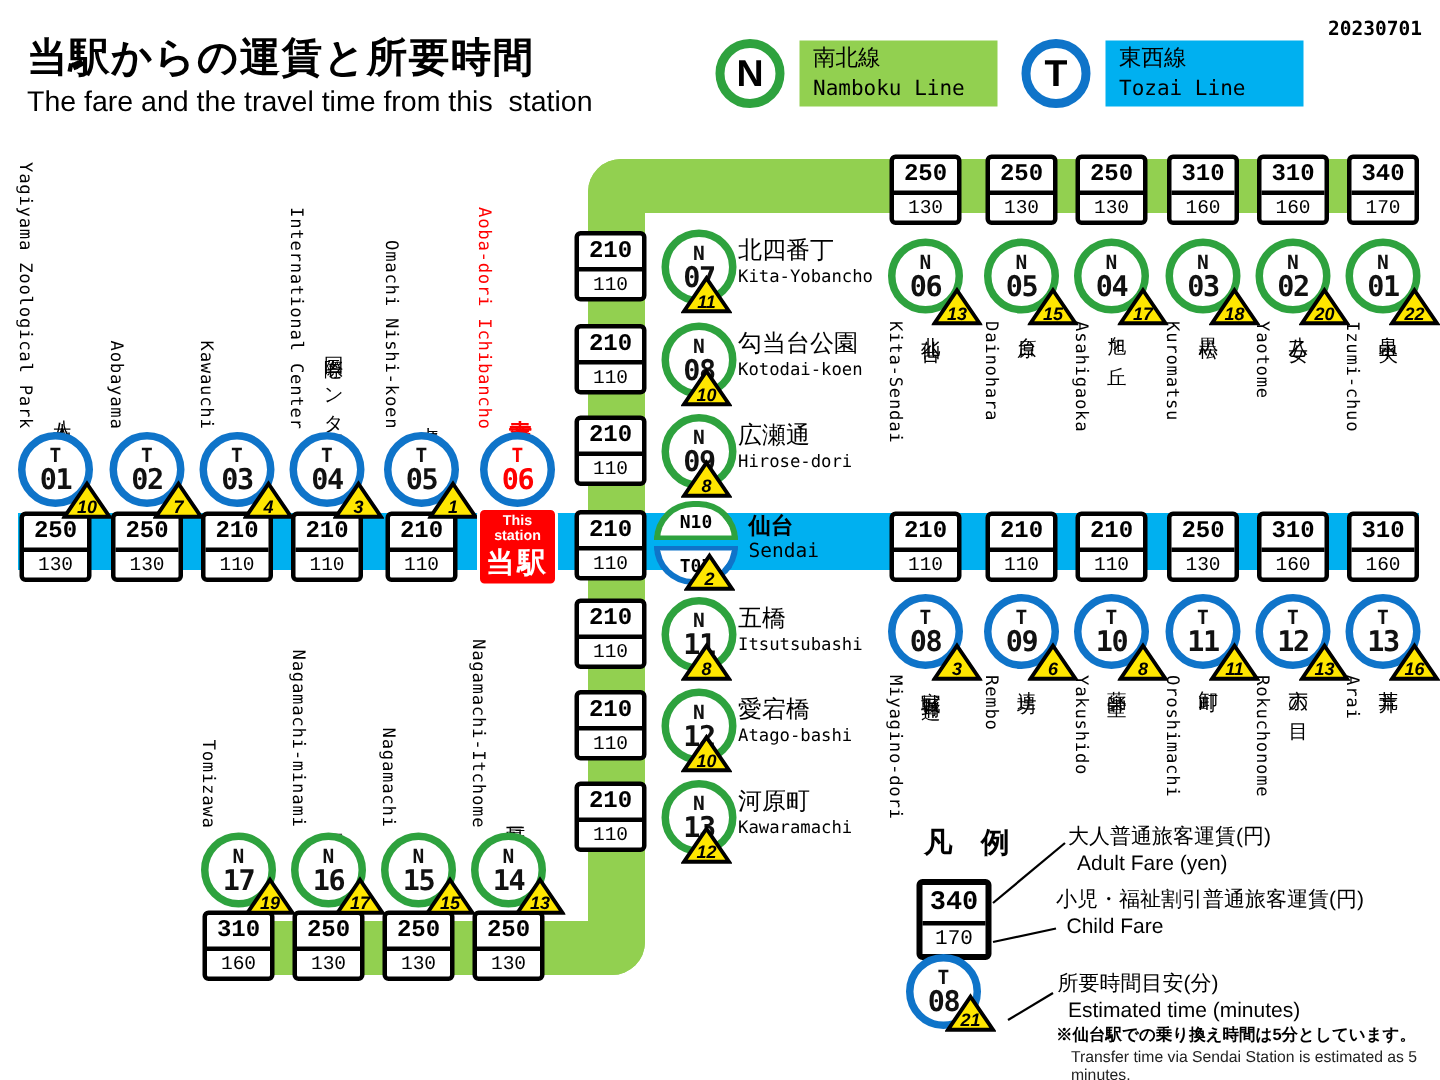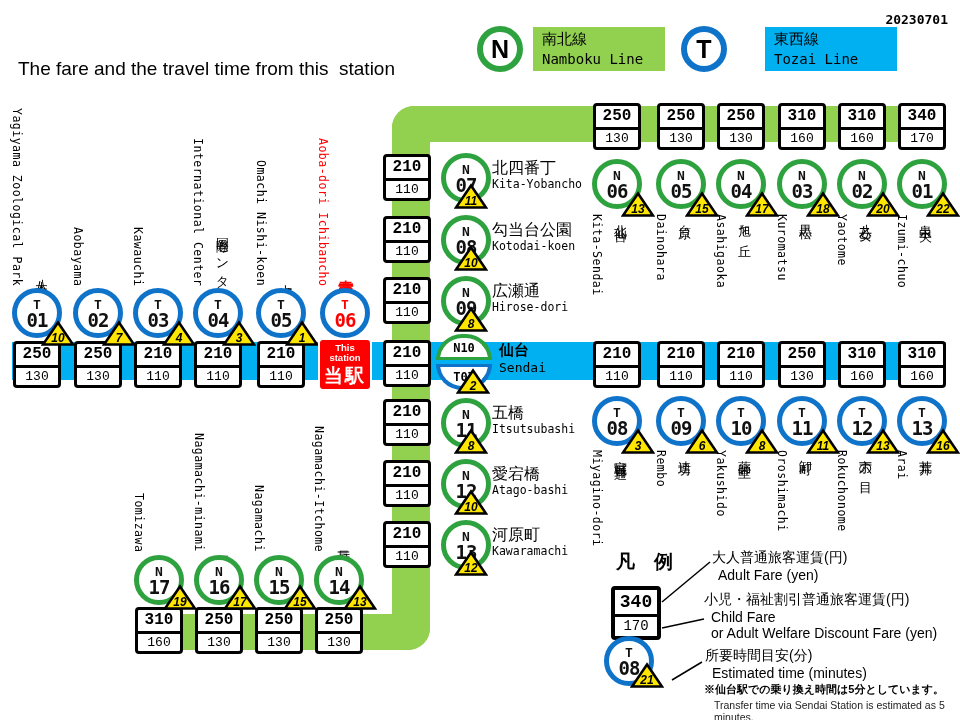--- a/index.html
+++ b/index.html
@@ -11,21 +11,21 @@
   #title-jp{position:absolute;left:18px;top:20px;font-size:27px;font-weight:bold;letter-spacing:1px;}
   #title-en{position:absolute;left:18px;top:58px;font-size:19px;white-space:pre;}
   #date{position:absolute;left:856px;top:12px;width:92px;text-align:right;
         font-family:"DejaVu Sans Mono",monospace;font-weight:bold;font-size:13px;}
   .hcircle{position:absolute;width:46px;height:46px;border-radius:50%;box-sizing:border-box;background:#fff;
            display:flex;align-items:center;justify-content:center;font-size:25px;font-weight:bold;}
   #legendN{left:477px;top:26px;border:6px solid var(--nring,#2EA23E);}
   #legendT{left:681px;top:26px;border:6px solid var(--tring,#0F74C9);}
   .chip{position:absolute;width:132px;height:44px;box-sizing:border-box;padding:2px 0 0 9px;font-size:15px;line-height:20px;}
   #chipN{left:533px;top:27px;background:var(--green,#92D050);}
-  #chipT{left:737px;top:27px;background:var(--blue,#00B0F0);margin-left:28px;}
+  #chipT{left:737px;top:27px;background:var(--blue,#00B0F0);}
   .chip .en{font-family:"DejaVu Sans Mono",monospace;font-size:14px;}
 
   
   #bar-n-top{position:absolute;left:392px;top:106px;width:554px;height:36px;background:var(--green,#92D050);border-top-left-radius:22px;}
   #bar-n-vert{position:absolute;left:392px;top:106px;width:38px;height:544px;background:var(--green,#92D050);
               border-top-left-radius:22px;border-bottom-right-radius:22px;}
   #bar-n-bottom{position:absolute;left:138px;top:614px;width:292px;height:36px;background:var(--green,#92D050);border-bottom-right-radius:22px;}
   #bar-t{position:absolute;left:12px;top:342px;width:934px;height:38px;background:var(--blue,#00B0F0);}
 
   
@@ -77,20 +77,21 @@
   .lg14{position:absolute;font-size:14px;}
   #lg-note-jp{position:absolute;font-weight:bold;font-size:11px;}
   #lg-note-en{position:absolute;font-size:10.5px;color:#222;}
   #lg-lines{position:absolute;left:640px;top:545px;z-index:1;}
 </style>
 </head>
 <body>
 
 <div id="canvas">
 
+  <div id="title-jp">当駅からの運賃と所要時間</div>
   <div id="title-en">The fare and the travel time from this  station</div>
   <div id="date">20230701</div>
 
   <div class="hcircle" id="legendN">
     <span>N</span>
   </div>
   <div class="chip" id="chipN">
     <div class="jp">南北線</div>
     <div class="en">Namboku Line</div>
   </div>
@@ -538,21 +539,20 @@
   <svg id="lg-lines" width="130" height="150">
     <line x1="22" y1="57" x2="70" y2="17" stroke="#000" stroke-width="1.5"></line>
     <line x1="22" y1="83" x2="64" y2="74" stroke="#000" stroke-width="1.5"></line>
     <line x1="32" y1="135" x2="62" y2="117" stroke="#000" stroke-width="1.5"></line>
   </svg>
 
   <div class="lg14" style="left:712px;top:549px;">大人普通旅客運賃(円)</div>
   <div class="lg14" style="left:718px;top:567px;">Adult Fare (yen)</div>
   <div class="lg14" style="left:704px;top:591px;">小児・福祉割引普通旅客運賃(円)</div>
   <div class="lg14" style="left:711px;top:609px;">Child Fare</div>
-  <div class="lg14" style="left:711px;top:625px;">or Adult Welfare Discount Fare (yen)</div>
   <div class="lg14" style="left:705px;top:647px;">所要時間目安(分)</div>
   <div class="lg14" style="left:712px;top:665px;">Estimated time (minutes)</div>
   <div id="lg-note-jp" style="left:704px;top:682px;">※仙台駅での乗り換え時間は5分としています。</div>
   <div id="lg-note-en" style="left:714px;top:699px;">Transfer time via Sendai Station is estimated as 5 minutes.</div>
 
   <div class="circle ringT" style="left:604px;top:636px;">
     <span class="ln">T</span>
     <span class="num">08</span>
   </div>
   <div class="tri" style="left:630px;top:662px;">

